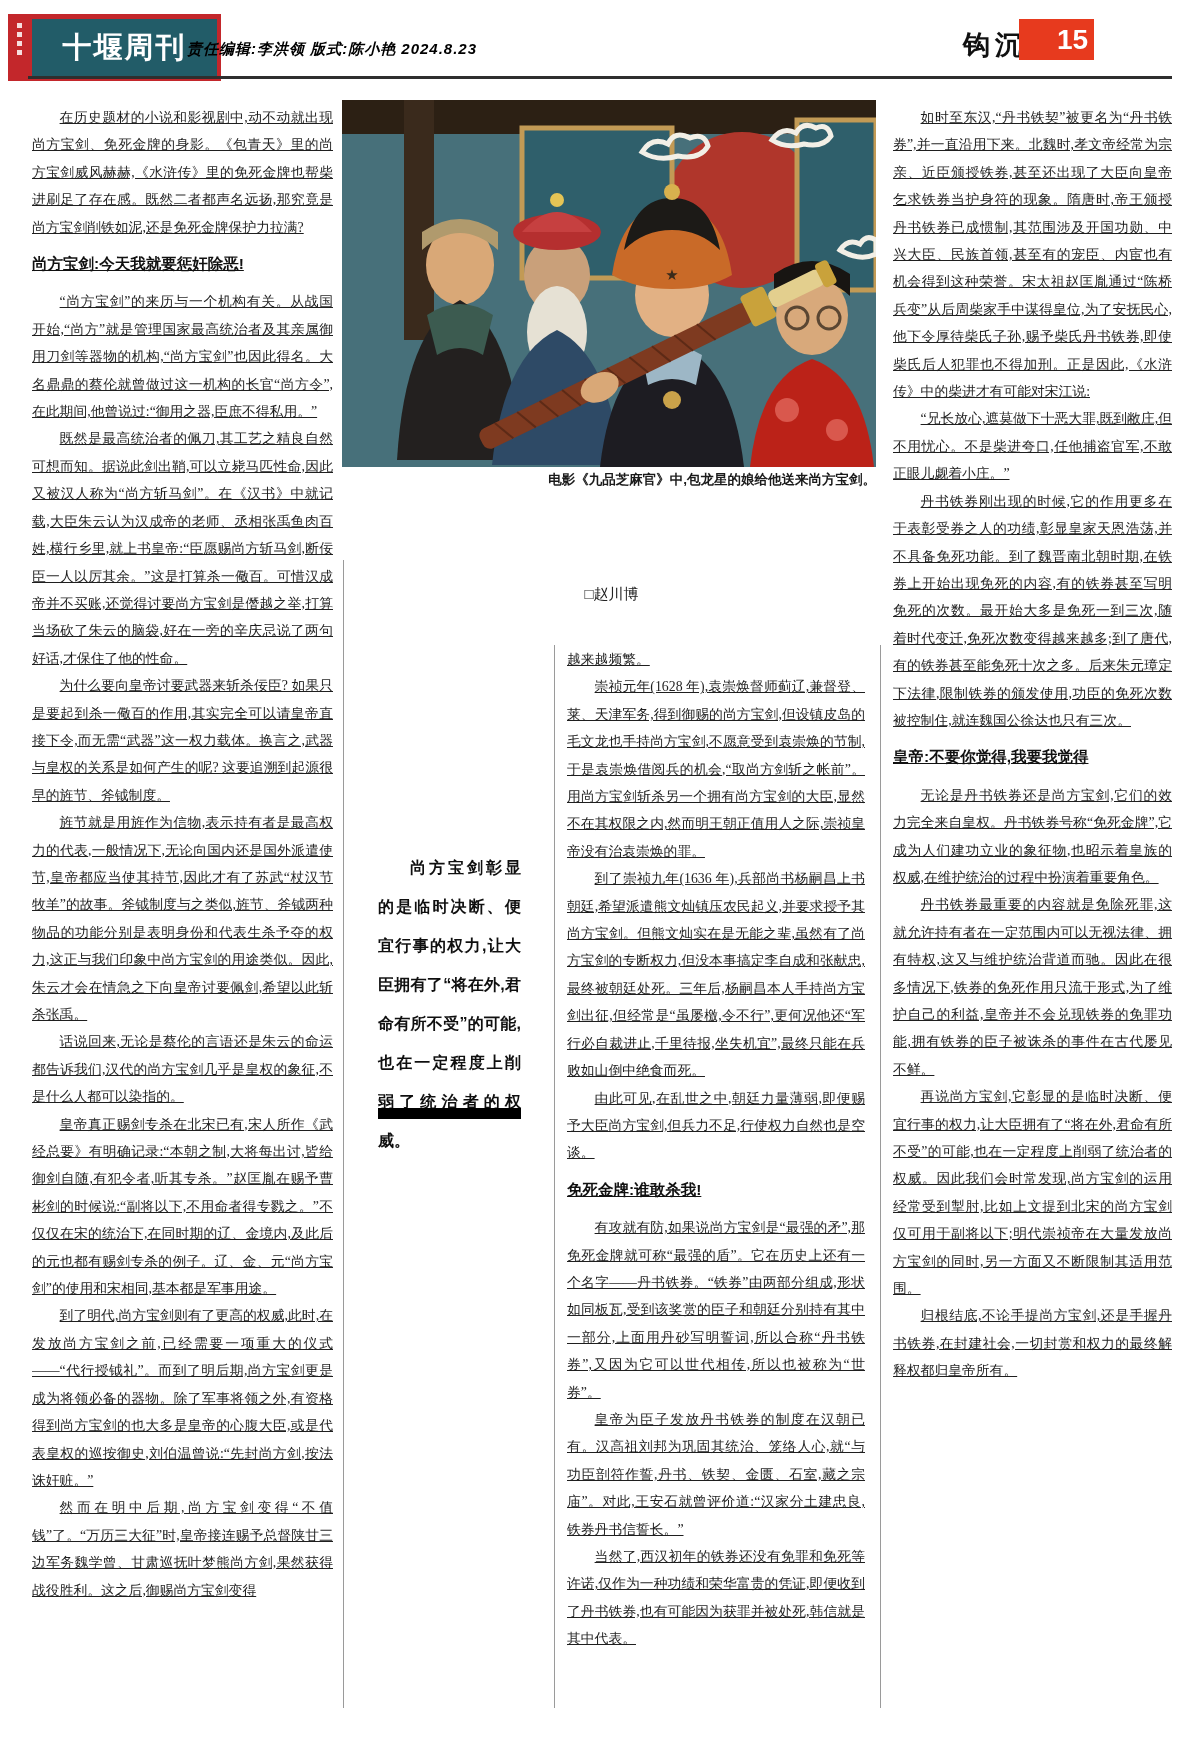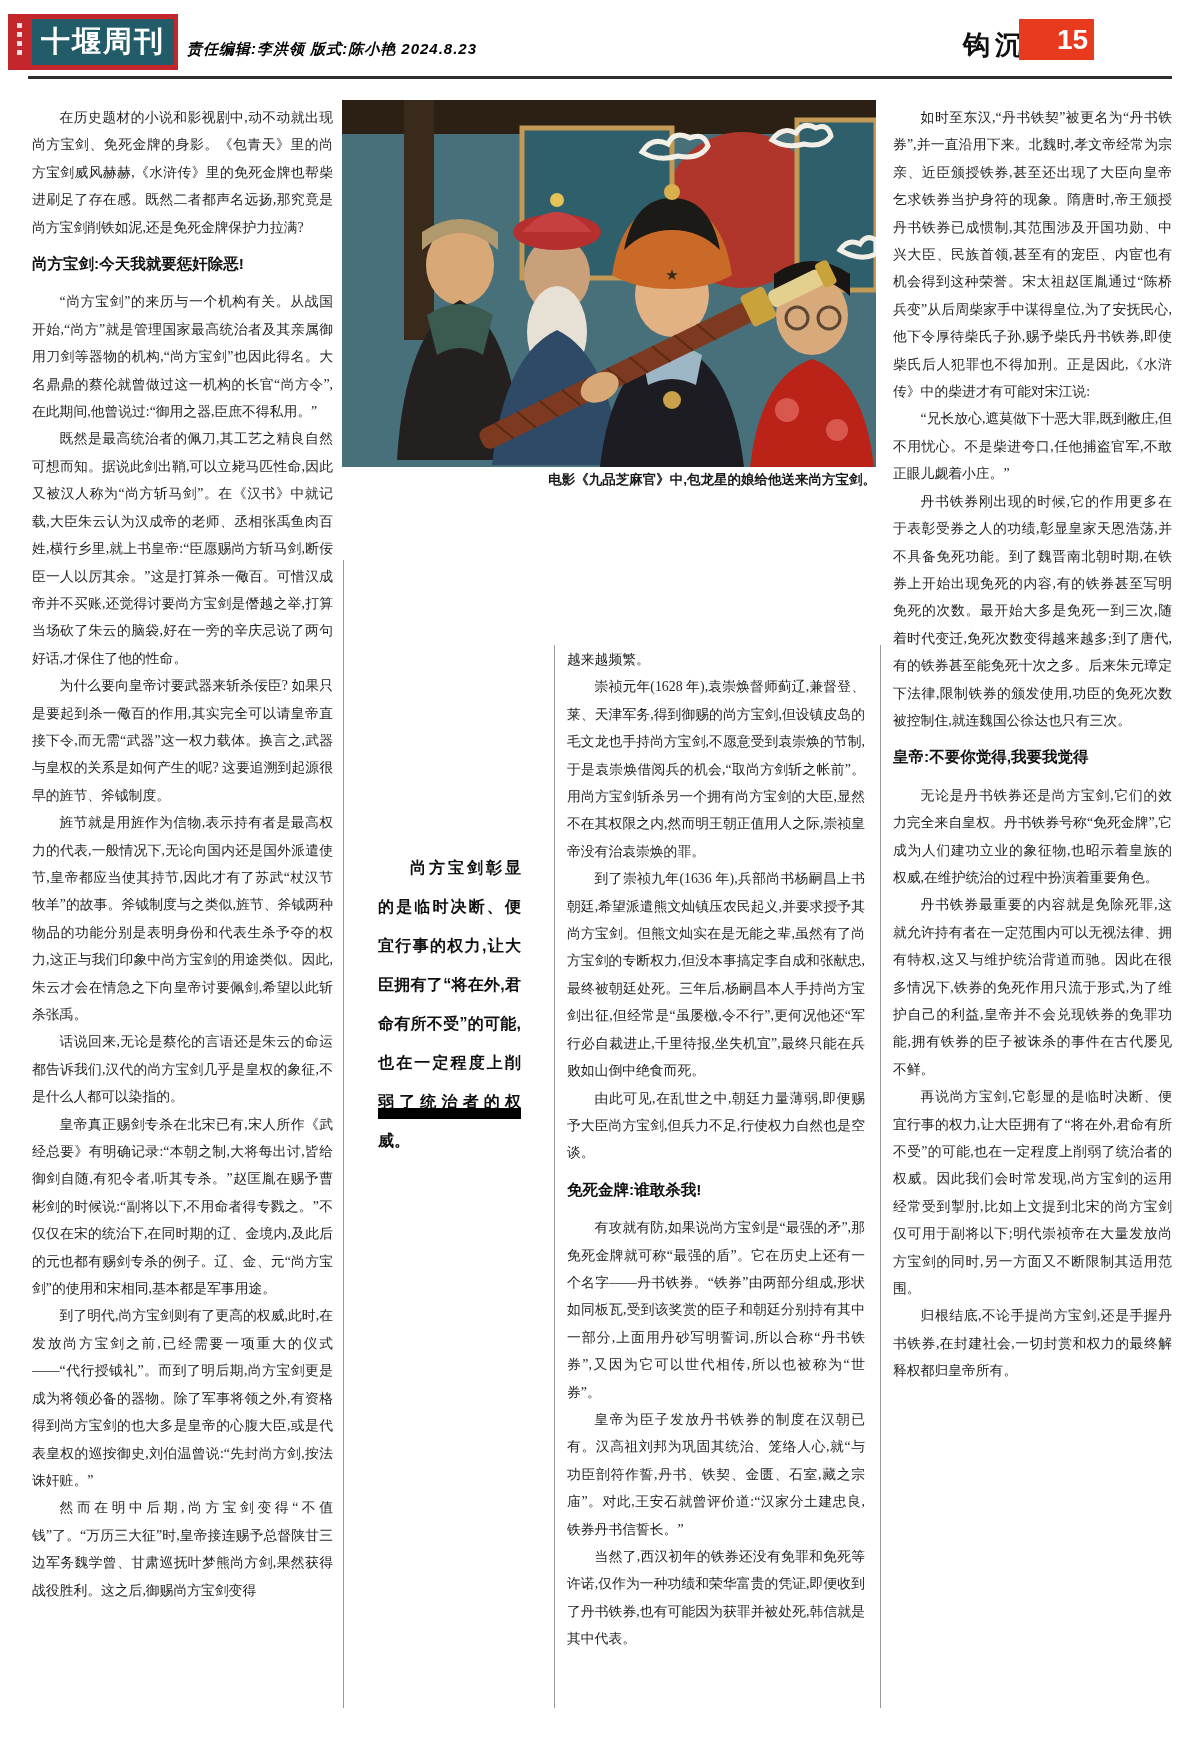--- a/index.html
+++ b/index.html
@@ -1,40 +1,40 @@
 <!DOCTYPE html>
 <html><head>
 <meta charset="utf-8">
 <style>
   html,body{margin:0;padding:0;background:#e9e9e9;}
   .page{position:relative;width:1200px;height:1741px;background:#ffffff;overflow:hidden;
         font-family:"Liberation Serif","DejaVu Serif",serif;color:#222;}
   
-  .masthead{position:absolute;left:8px;top:14px;width:170px;height:56px;background:#c3272b;}
+  .masthead{position:absolute;left:8px;top:14px;width:170px;height:67px;background:#c3272b;padding-left:43px;}
   .masthead .band{position:absolute;left:24px;top:5px;right:4px;bottom:5px;background:#225c68;
         display:flex;align-items:center;justify-content:center;}
   .masthead .band .t{color:#fff;font-weight:bold;font-size:29px;letter-spacing:2px;
         font-family:"Liberation Serif",serif;}
   .side-marks{position:absolute;left:9px;top:9px;width:6px;height:32px;
         display:flex;flex-direction:column;justify-content:space-between;}
   .side-marks i{display:block;width:5px;height:5px;background:rgba(255,255,255,.85);}
   .editor-line{position:absolute;left:187px;top:40px;font-size:15px;font-weight:bold;font-style:italic;
         color:#000000;font-family:"Liberation Sans",sans-serif;letter-spacing:1px;}
   .section-name{position:absolute;left:963px;top:27px;font-size:27px;font-weight:bold;color:#101010;
         letter-spacing:5px;font-family:"Liberation Sans",sans-serif;}
   .page-num{position:absolute;left:1019px;top:19px;width:43px;height:41px;background:#e73a1e;
         color:#fff;font-size:28px;font-weight:bold;display:flex;align-items:center;justify-content:center;
         font-family:"Liberation Sans",sans-serif;padding-left:32px;}
   .head-rule{position:absolute;left:28px;top:76px;width:1144px;height:3px;background:#2e2e2e;}
   
   .col{position:absolute;text-align:justify;font-size:13.8px;line-height:27.4px;color:#1f1f1f;overflow:hidden;}
   .col-left{left:32px;top:104px;width:301px;height:1608px;}
   .col-center{left:567px;top:646px;width:298px;height:1066px;}
   .col-right{left:893px;top:104px;width:279px;height:1608px;}
-  .para{margin:0;}
+  .para{margin:0;text-decoration:underline;}
   .para.p{text-indent:2em;}
   .para.cont{text-indent:0;}
   .para.subhead{font-family:"Liberation Sans","DejaVu Sans",sans-serif;font-weight:bold;
         font-size:15.5px;text-indent:0;margin:9px 0 11px 0;color:#111;}
   
   .vrule{position:absolute;width:1px;background:#9a9a9a;}
   .vrule.r1{left:343px;top:560px;height:1148px;}
   .vrule.r2{left:554px;top:645px;height:1063px;}
   .vrule.r3{left:880px;top:645px;height:1063px;}
   
@@ -137,20 +137,21 @@
         </g>
         <rect x="415" y="246" width="26" height="34" rx="4" fill="#c9a23b"></rect>
         <rect x="441" y="254" width="58" height="18" rx="6" fill="#e3cf8e"></rect>
         <rect x="496" y="250" width="14" height="26" rx="4" fill="#c9a23b"></rect>
         <ellipse cx="250" cy="266" rx="20" ry="14" fill="#d9a877"></ellipse>
       </g>
     </svg>
   </div>
   <div class="caption">电影《九品芝麻官》中,包龙星的娘给他送来尚方宝剑。</div>
 
+  <div class="author">□赵川博</div>
 
   <div class="vrule r1"></div>
   <div class="vrule r2"></div>
   <div class="vrule r3"></div>
 
   <div class="pull-quote">尚方宝剑彰显的是临时决断、便宜行事的权力,让大臣拥有了“将在外,君命有所不受”的可能,也在一定程度上削弱了统治者的权威。</div>
   <div class="quote-bar"></div>
 
   <div class="col col-left">
 

